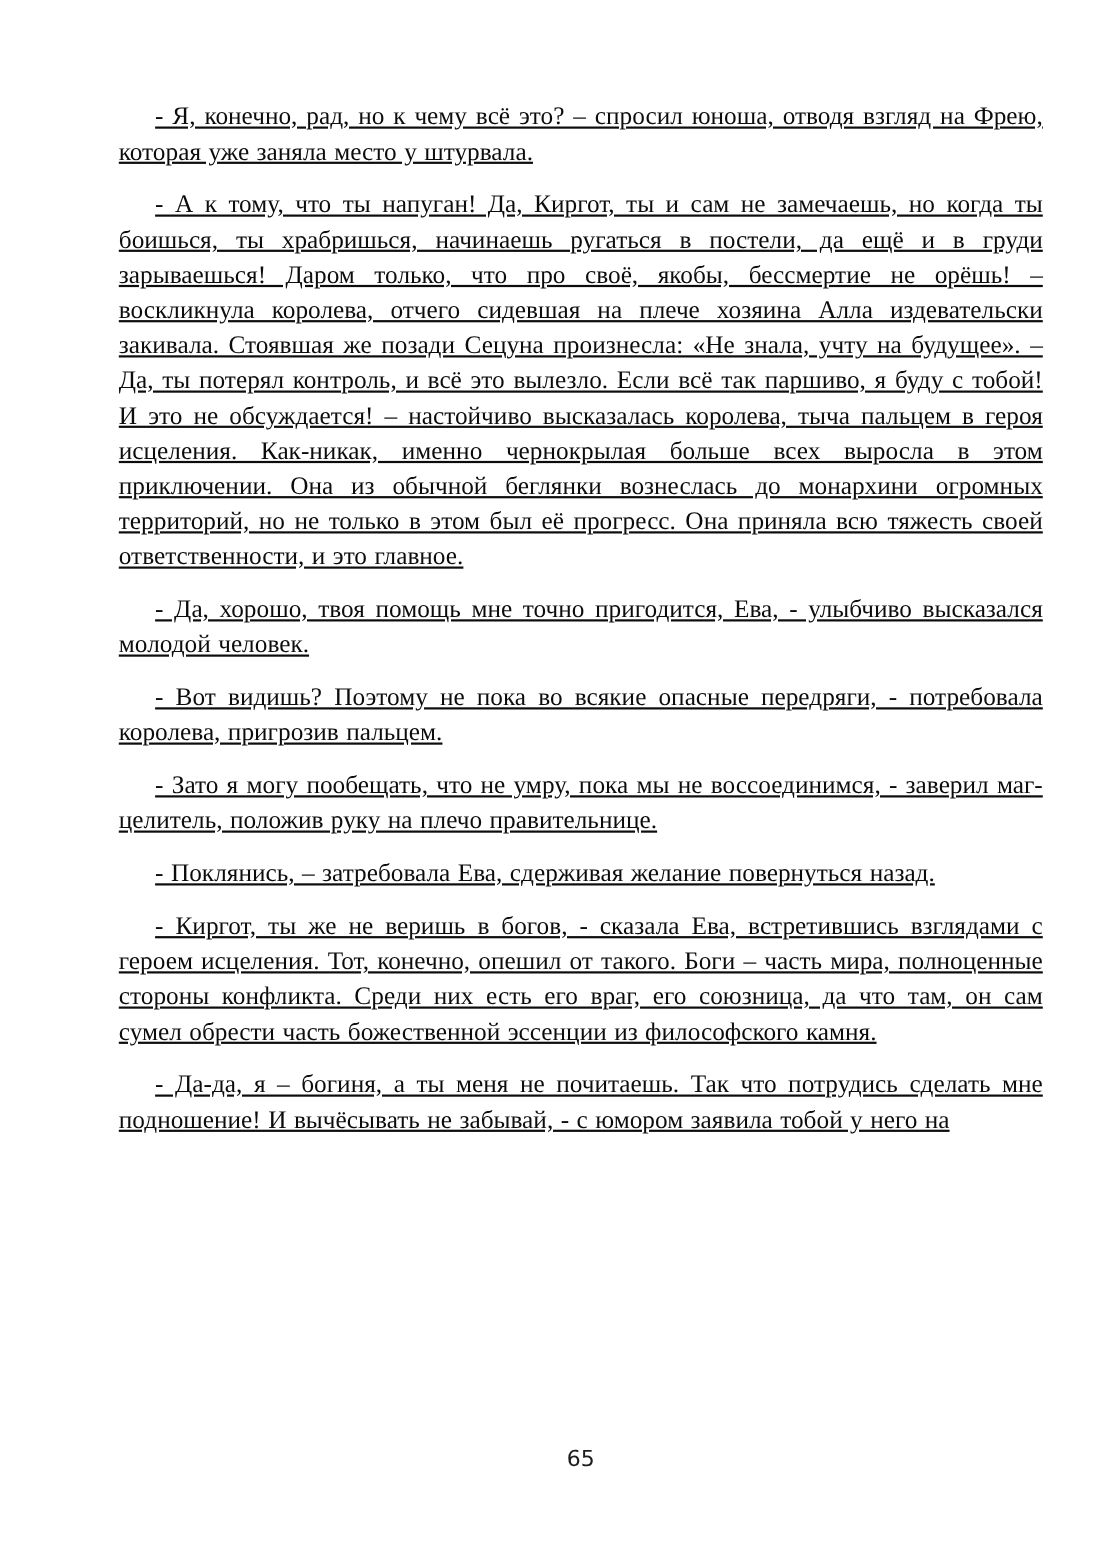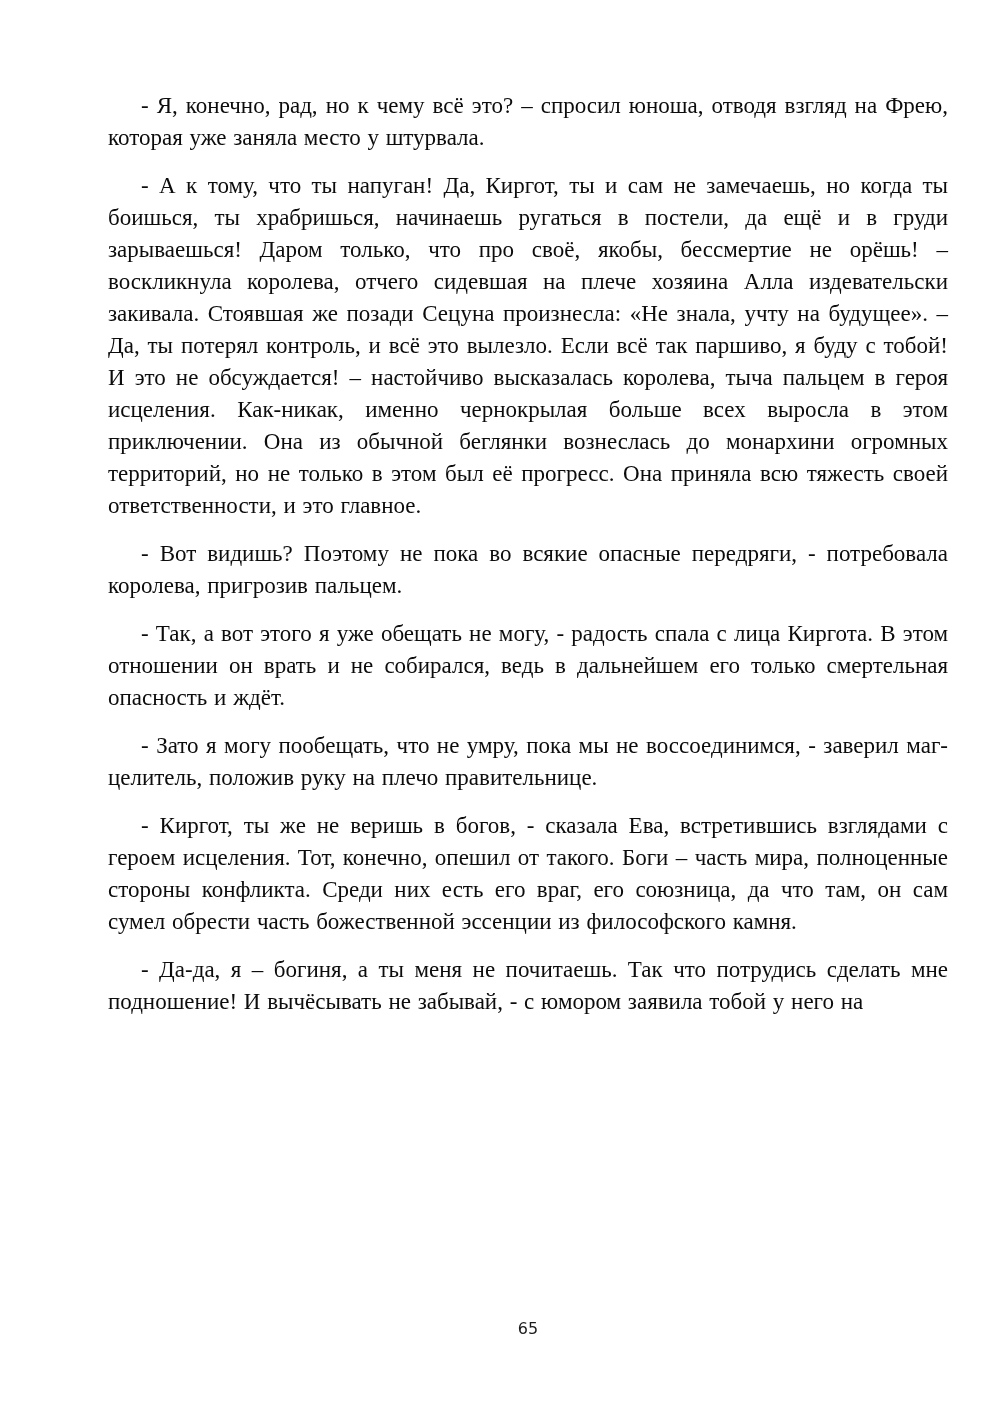--- a/index.html
+++ b/index.html
@@ -14,45 +14,47 @@
     background: #ffffff;
     box-sizing: border-box;
     padding: 90px 52px 0 108px;
     overflow: hidden;
   }
   .text-block {
     font-family: "Liberation Serif", "DejaVu Serif", serif;
     font-size: 23px;
     line-height: 32px;
     color: #0c0c0c;
+    text-decoration: underline;
   }
   .text-block p {
     margin: 0 0 16px 0;
     text-align: justify;
     text-indent: 33px;
     word-spacing: 1px;
   }
   .page-number {
     position: absolute;
     bottom: 76px;
     left: 108px;
     width: 840px;
     text-align: center;
     font-family: "DejaVu Sans", sans-serif;
-    font-size: 16px;
+    font-size: 20px;
     color: #1c1c1c;
   }
 </style>
 </head>
 <body>
 
 <div class="page">
   <div class="text-block">
     <p>- Я, конечно, рад, но к чему всё это? – спросил юноша, отводя взгляд на Фрею, которая уже заняла место у штурвала.</p>
     <p>- А к тому, что ты напуган! Да, Киргот, ты и сам не замечаешь, но когда ты боишься, ты храбришься, начинаешь ругаться в постели, да ещё и в груди зарываешься! Даром только, что про своё, якобы, бессмертие не орёшь! – воскликнула королева, отчего сидевшая на плече хозяина Алла издевательски закивала. Стоявшая же позади Сецуна произнесла: «Не знала, учту на будущее». – Да, ты потерял контроль, и всё это вылезло. Если всё так паршиво, я буду с тобой! И это не обсуждается! – настойчиво высказалась королева, тыча пальцем в героя исцеления. Как-никак, именно чернокрылая больше всех выросла в этом приключении. Она из обычной беглянки вознеслась до монархини огромных территорий, но не только в этом был её прогресс. Она приняла всю тяжесть своей ответственности, и это главное.</p>
+    <p>- Да, хорошо, твоя помощь мне точно пригодится, Ева, - улыбчиво высказался молодой человек.</p>
     <p>- Вот видишь? Поэтому не пока во всякие опасные передряги, - потребовала королева, пригрозив пальцем.</p>
-    <p>- Так, а вот этого я уже обещать не могу, - радость спала с лица Киргота. В этом отношении он врать и не собирался, ведь в дальнейшем его только смертельная опасность и ждёт.</p>
     <p>- Зато я могу пообещать, что не умру, пока мы не воссоединимся, - заверил маг-целитель, положив руку на плечо правительнице.</p>
+    <p>- Поклянись, – затребовала Ева, сдерживая желание повернуться назад.</p>
     <p>- Киргот, ты же не веришь в богов, - сказала Ева, встретившись взглядами с героем исцеления. Тот, конечно, опешил от такого. Боги – часть мира, полноценные стороны конфликта. Среди них есть его враг, его союзница, да что там, он сам сумел обрести часть божественной эссенции из философского камня.</p>
     <p>- Да-да, я – богиня, а ты меня не почитаешь. Так что потрудись сделать мне подношение! И вычёсывать не забывай, - с юмором заявила тобой у него на</p>
   </div>
   <div class="page-number">65</div>
 </div>
 
 </body></html>

